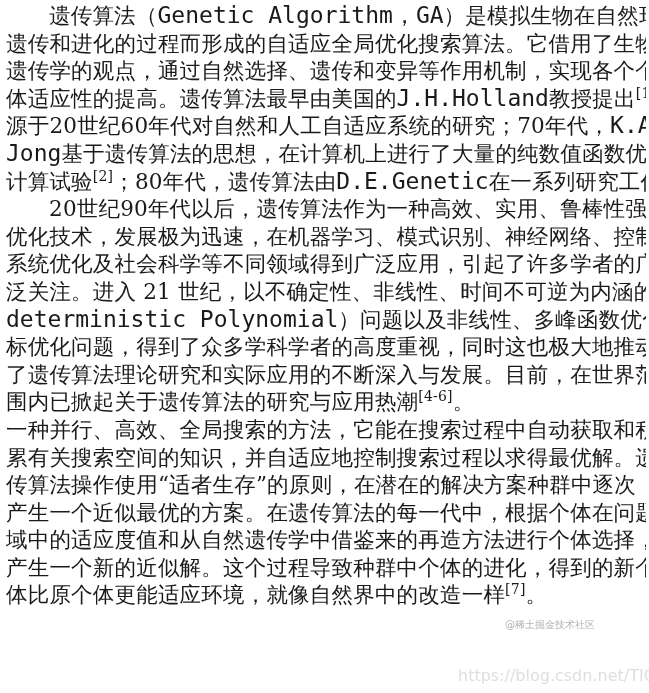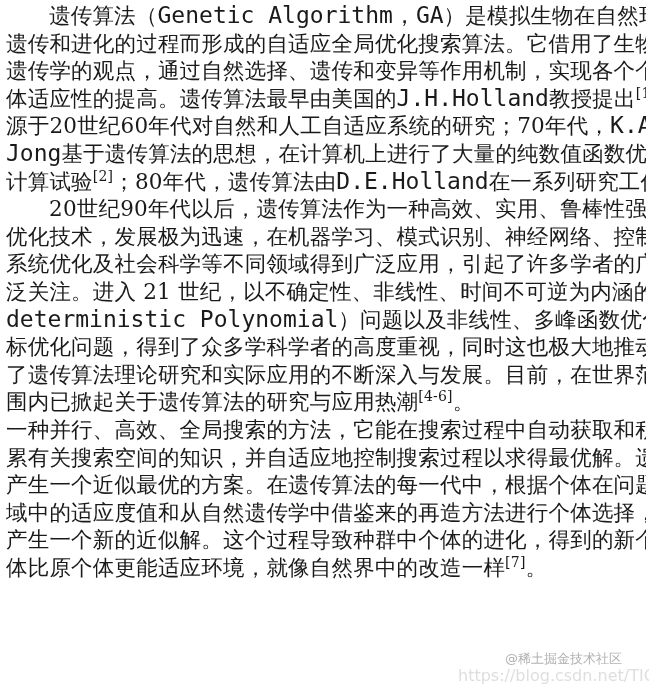--- a/index.html
+++ b/index.html
@@ -8,54 +8,55 @@
     position: absolute; left: 6px; top: 2px; width: 640px;
     font-family: "DejaVu Serif", "Liberation Serif", serif;
     font-size: 21.5px; line-height: 27.6px; color: #1a1a1a;
     letter-spacing: 0.2px;
   }
   .line { display: block; white-space: nowrap; overflow: hidden; }
   .line.indent { padding-left: 43px; }
   .mono { font-family: "DejaVu Sans Mono", "Liberation Mono", monospace; font-size: 23px; letter-spacing: 0; }
   sup { font-size: 14px; vertical-align: 8px; line-height: 0; }
   .watermark {
-    position: absolute; left: 505px; top: 650px;
-    font-family: "DejaVu Sans", sans-serif; font-size: 13px; color: rgba(150,150,150,0.75);
+    position: absolute; left: 505px; top: 618px;
+    font-family: "DejaVu Sans", sans-serif; font-size: 10px; color: rgba(150,150,150,0.75);
   }
   .watermark2 {
     position: absolute; left: 458px; top: 666px;
     font-family: "DejaVu Sans", sans-serif; font-size: 16px; color: rgba(190,190,190,0.5);
   }
 </style>
 </head>
 <body>
 
 <div class="page" id="doc">
     <div class="para-block">
       <span class="line indent"><span>遗传算法（</span><span class="mono">Genetic Algorithm，GA</span><span>）是模拟生物在自然环境中的</span></span>
       <span class="line"><span>遗传和进化的过程而形成的自适应全局优化搜索算法。它借用了生物</span></span>
       <span class="line"><span>遗传学的观点，通过自然选择、遗传和变异等作用机制，实现各个个</span></span>
       <span class="line"><span>体适应性的提高。遗传算法最早由美国的</span><span class="mono">J.H.Holland</span><span>教授提出</span><sup>[1]</sup><span>，起</span></span>
       <span class="line"><span>源于20世纪60年代对自然和人工自适应系统的研究；70年代，</span><span class="mono">K.A.De</span></span>
       <span class="line"><span class="mono">Jong</span><span>基于遗传算法的思想，在计算机上进行了大量的纯数值函数优化</span></span>
-      <span class="line"><span>计算试验</span><sup>[2]</sup><span>；80年代，遗传算法由</span><span class="mono">D.E.Holland</span><span>在一系列研究工作的</span></span>
+      <span class="line"><span>计算试验</span><sup>[2]</sup><span>；80年代，遗传算法由</span><span class="mono">D.E.Genetic</span><span>在一系列研究工作的</span></span>
     </div>
     <div class="para-block">
       <span class="line indent"><span>20世纪90年代以后，遗传算法作为一种高效、实用、鲁棒性强的</span></span>
       <span class="line"><span>优化技术，发展极为迅速，在机器学习、模式识别、神经网络、控制</span></span>
       <span class="line"><span>系统优化及社会科学等不同领域得到广泛应用，引起了许多学者的广</span></span>
       <span class="line"><span>泛关注。进入 21 世纪，以不确定性、非线性、时间不可逆为内涵的</span></span>
       <span class="line"><span class="mono">deterministic Polynomial</span><span>）问题以及非线性、多峰函数优化和多目</span></span>
       <span class="line"><span>标优化问题，得到了众多学科学者的高度重视，同时这也极大地推动</span></span>
       <span class="line"><span>了遗传算法理论研究和实际应用的不断深入与发展。目前，在世界范</span></span>
       <span class="line"><span>围内已掀起关于遗传算法的研究与应用热潮</span><sup>[4-6]</sup><span>。</span></span>
     </div>
     <div class="para-block">
       <span class="line"><span>一种并行、高效、全局搜索的方法，它能在搜索过程中自动获取和积</span></span>
       <span class="line"><span>累有关搜索空间的知识，并自适应地控制搜索过程以求得最优解。遗</span></span>
+      <span class="line"><span>传算法操作使用“适者生存”的原则，在潜在的解决方案种群中逐次</span></span>
       <span class="line"><span>产生一个近似最优的方案。在遗传算法的每一代中，根据个体在问题</span></span>
       <span class="line"><span>域中的适应度值和从自然遗传学中借鉴来的再造方法进行个体选择，</span></span>
       <span class="line"><span>产生一个新的近似解。这个过程导致种群中个体的进化，得到的新个</span></span>
       <span class="line"><span>体比原个体更能适应环境，就像自然界中的改造一样</span><sup>[7]</sup><span>。</span></span>
     </div>
   </div>
 
 <div class="watermark2">https://blog.csdn.net/TIQCmatlab</div>
 <div class="watermark">@稀土掘金技术社区</div>
 

